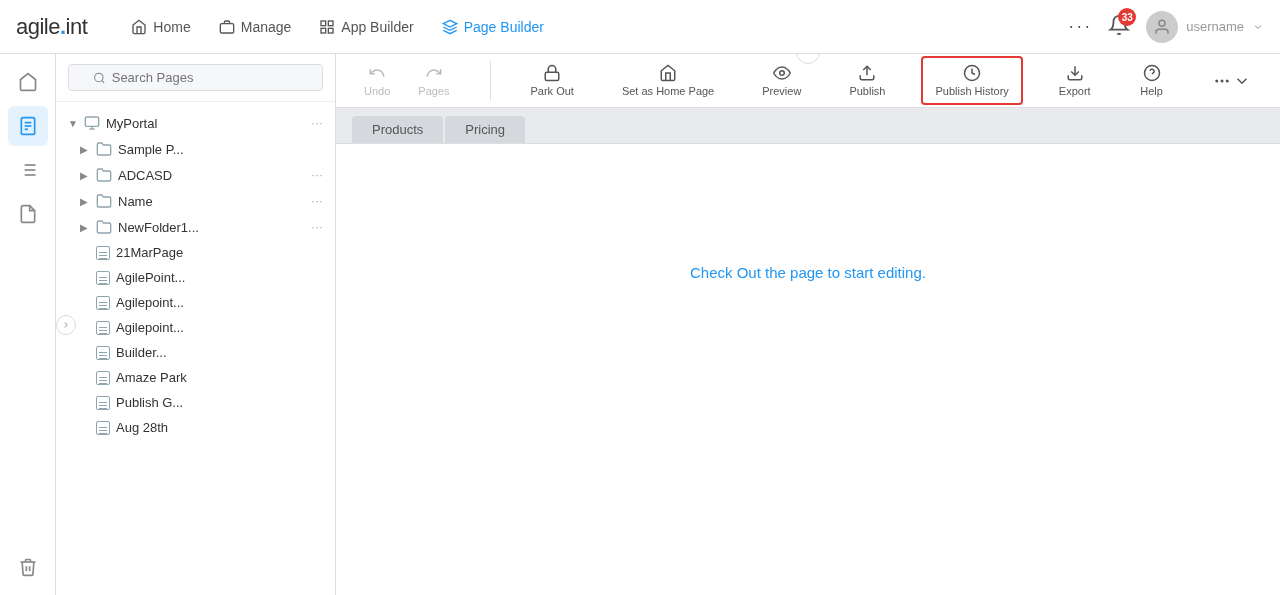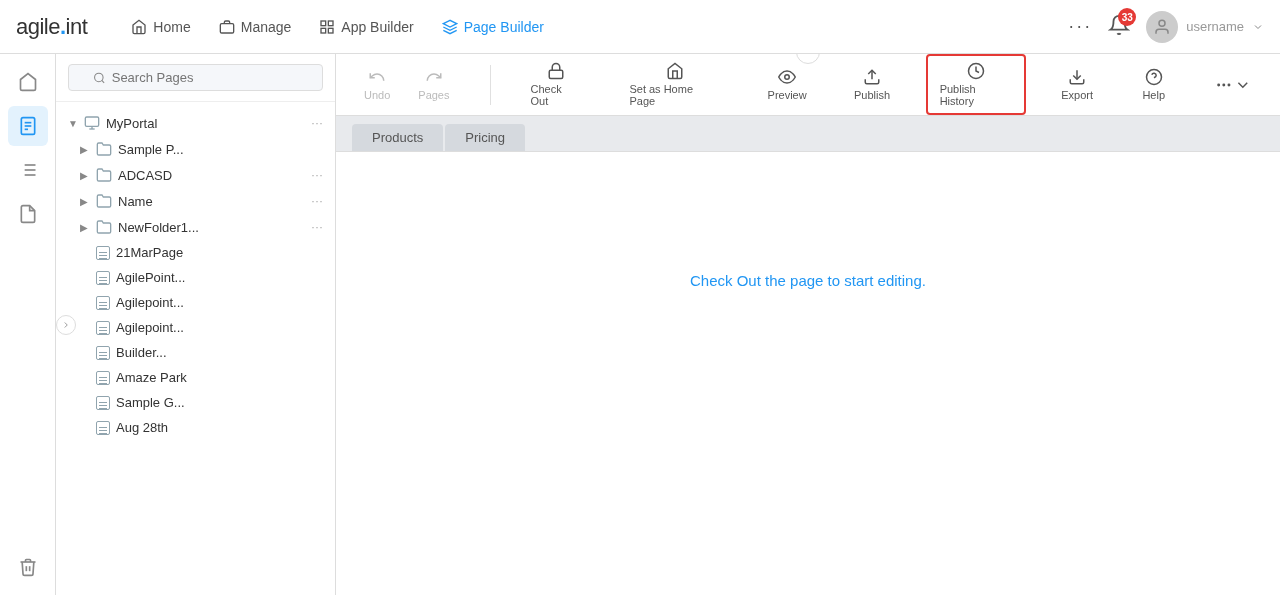--- a/index.html
+++ b/index.html
@@ -350,21 +350,21 @@
         <span class="tree-label">Builder...</span>
       </div>
       <div class="tree-item tree-indent1">
         <span class="tree-arrow" style="visibility:hidden;">▶</span>
         <span class="tree-page-icon"></span>
         <span class="tree-label">Amaze Park</span>
       </div>
       <div class="tree-item tree-indent1">
         <span class="tree-arrow" style="visibility:hidden;">▶</span>
         <span class="tree-page-icon"></span>
-        <span class="tree-label">Sample G...</span>
+        <span class="tree-label">Publish G...</span>
       </div>
       <div class="tree-item tree-indent1">
         <span class="tree-arrow" style="visibility:hidden;">▶</span>
         <span class="tree-page-icon"></span>
         <span class="tree-label">Aug 28th</span>
       </div>
     </div>
   </div>
 
   <div class="toolbar-area">
@@ -394,21 +394,21 @@
         </div>
       </div>
 
       <div class="toolbar-divider"></div>
 
       <div class="toolbar-btn">
         <svg width="18" height="18" viewBox="0 0 24 24" fill="none" stroke="currentColor" stroke-width="2">
             <rect x="3" y="11" width="18" height="11" rx="2"></rect>
             <path d="M7 11V7a5 5 0 0110 0v4"></path>
           </svg>
-        <span>Check Out</span>
+        <span>Park Out</span>
       </div>
 
       <div class="toolbar-btn">
         <svg width="18" height="18" viewBox="0 0 24 24" fill="none" stroke="currentColor" stroke-width="2">
             <path d="M3 9l9-7 9 7v11a2 2 0 01-2 2H5a2 2 0 01-2-2z"></path>
             <polyline points="9 22 9 12 15 12 15 22"></polyline>
           </svg>
         <span>Set as Home Page</span>
       </div>
 

